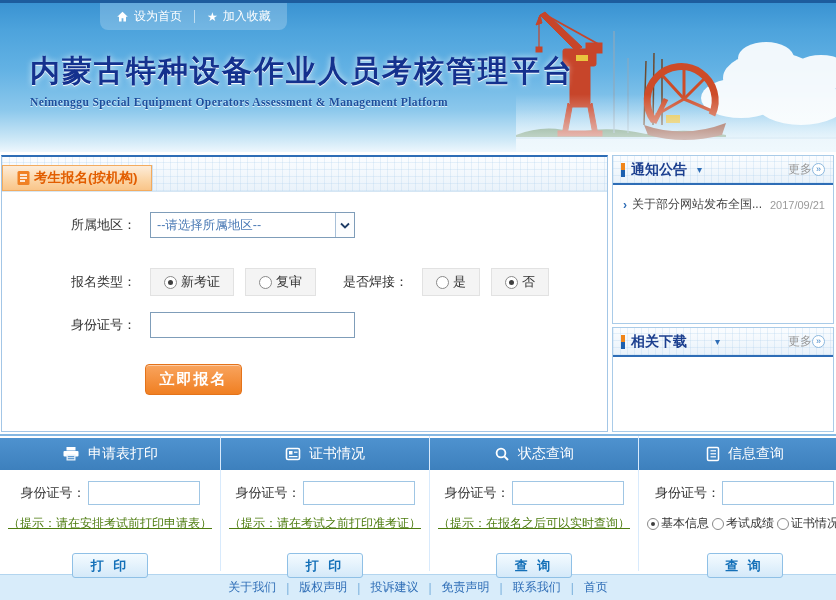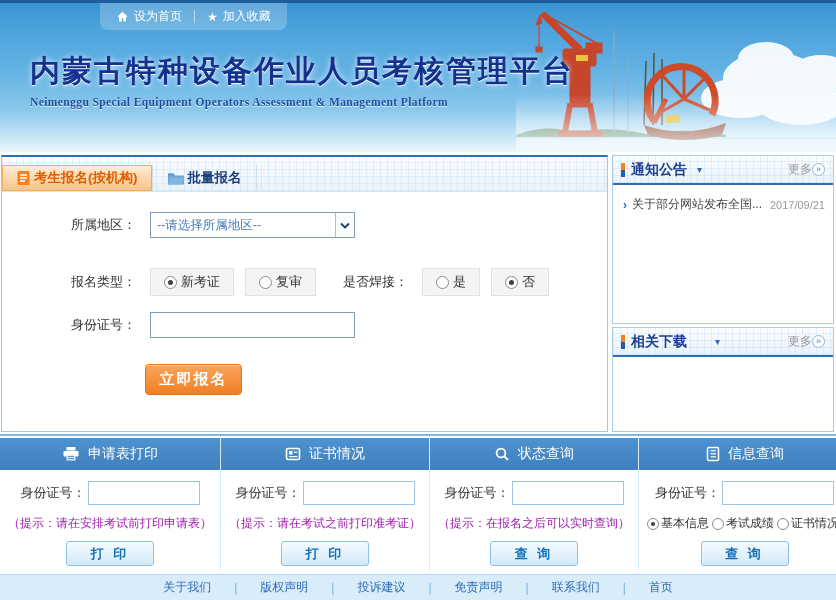--- a/index.html
+++ b/index.html
@@ -125,35 +125,35 @@
   .svc { flex: 1; display: flex; flex-direction: column; align-items: center; border-left: 1px solid #d8eafc; padding-top: 2px; }
   .svc:first-child { border-left: none; }
   .svc-head {
     width: 100%; height: 32px; flex: none;
     background: linear-gradient(180deg,#4e92cf,#3d80bd);
     color: #fff; font-size: 14px; display: flex; align-items: center; justify-content: center; gap: 8px;
   }
   .svc-body { width: 100%; padding: 11px 8px 0; display: flex; flex-direction: column; align-items: center; }
   .svc-row { display: flex; align-items: center; font-size: 13px; color: #333; }
   .svc-input { width: 112px; height: 24px; border: 1px solid #a0c6e4; margin-left: 2px; padding: 0 4px; font-size: 12px; }
-  .svc-hint { font-size: 12px; color: #a21caf; margin-top: 10px; white-space: nowrap; }
+  .svc-hint { font-size: 12px; color: #4d7c0f; margin-top: 10px; white-space: nowrap; text-decoration: underline; }
   .svc-opts { display: flex; align-items: center; margin-top: 10px; font-size: 12px; color: #333; white-space: nowrap; }
   .svc-opts label { display: inline-flex; align-items: center; margin-right: 3px; cursor: pointer; }
   .svc-opts input[type="radio"] { width: 12px; height: 12px; margin-right: 2px; }
   .blue-btn {
-    margin-top: 9px; width: 88px; height: 25px;
+    margin-top: 21px; width: 76px; height: 25px;
     background: linear-gradient(180deg,#f4fbff,#d4e9f9);
     border: 1px solid #8fc0e6; border-radius: 3px;
     color: #1470b8; font-size: 13px; font-weight: bold; letter-spacing: 3px; cursor: pointer;
   }
 
   
   .footer {
     margin-top: 3px; height: 26px; background: #d8ecfa; border-top: 1px solid #b3d5ef;
-    display: flex; align-items: center; justify-content: center; gap: 23px; font-size: 12px;
+    display: flex; align-items: center; justify-content: center; gap: 10px; font-size: 12px;
   }
   .footer a { color: #2e6db6; }
   .fsep { color: #7ab0dc; }
 </style>
 </head>
 <body>
 
 <div class="page">
 
   <header class="banner">
@@ -235,28 +235,20 @@
       <div class="tabbar gridbg">
         <div class="tab active">
           <svg width="15" height="16" viewBox="0 0 15 16">
               <rect x="1.5" y="1" width="12" height="14" rx="1.5" fill="#f08125"></rect>
               <rect x="4" y="4.2" width="7" height="1.6" fill="#fff"></rect>
               <rect x="4" y="7.2" width="7" height="1.6" fill="#fff"></rect>
               <rect x="4" y="10.2" width="5" height="1.6" fill="#fff"></rect>
             </svg>
           <span>考生报名(按机构)</span>
         </div>
-        <div class="tab">
-          <svg width="18" height="14" viewBox="0 0 18 14">
-              <path d="M1 2.5h5.4l1.6 2H17v9H1Z" fill="#6fa7da"></path>
-              <path d="M1 2.5h5.4l1.6 2H1Z" fill="#5b97d0"></path>
-              <path d="M3 6.5h14l-2 7H1Z" fill="#83b5e2"></path>
-            </svg>
-          <span>批量报名</span>
-        </div>
       </div>
 
       <div class="form">
         <div class="frow row-region">
           <span class="flabel">所属地区：</span>
           <div class="selectbox">
             <span class="sel-text">--请选择所属地区--</span>
             <span class="sel-arrow">
               <svg width="10" height="7" viewBox="0 0 10 7">
                   <path d="M1 1.5 5 5.5 9 1.5" fill="none" stroke="#1e3c66" stroke-width="1.8"></path>

